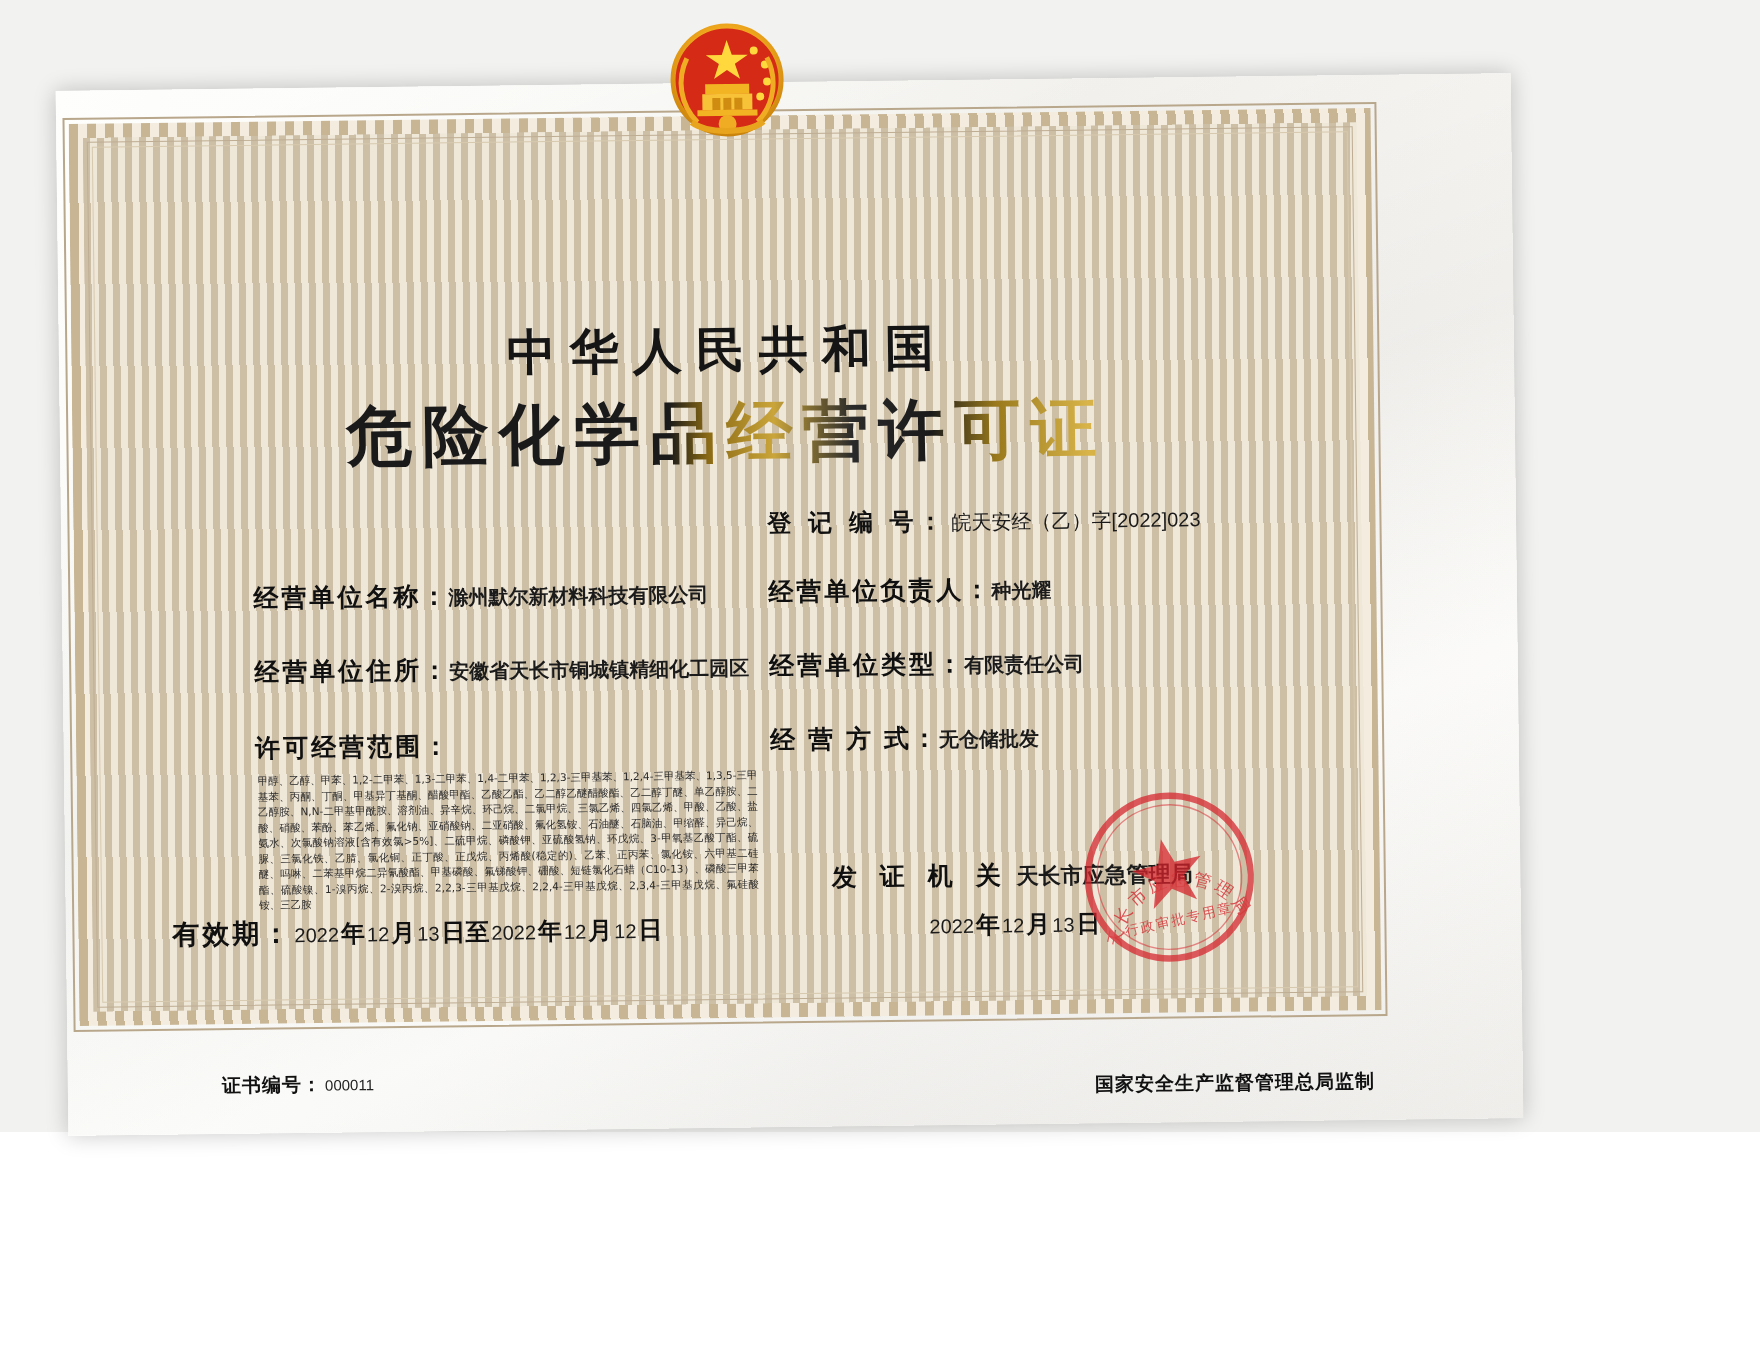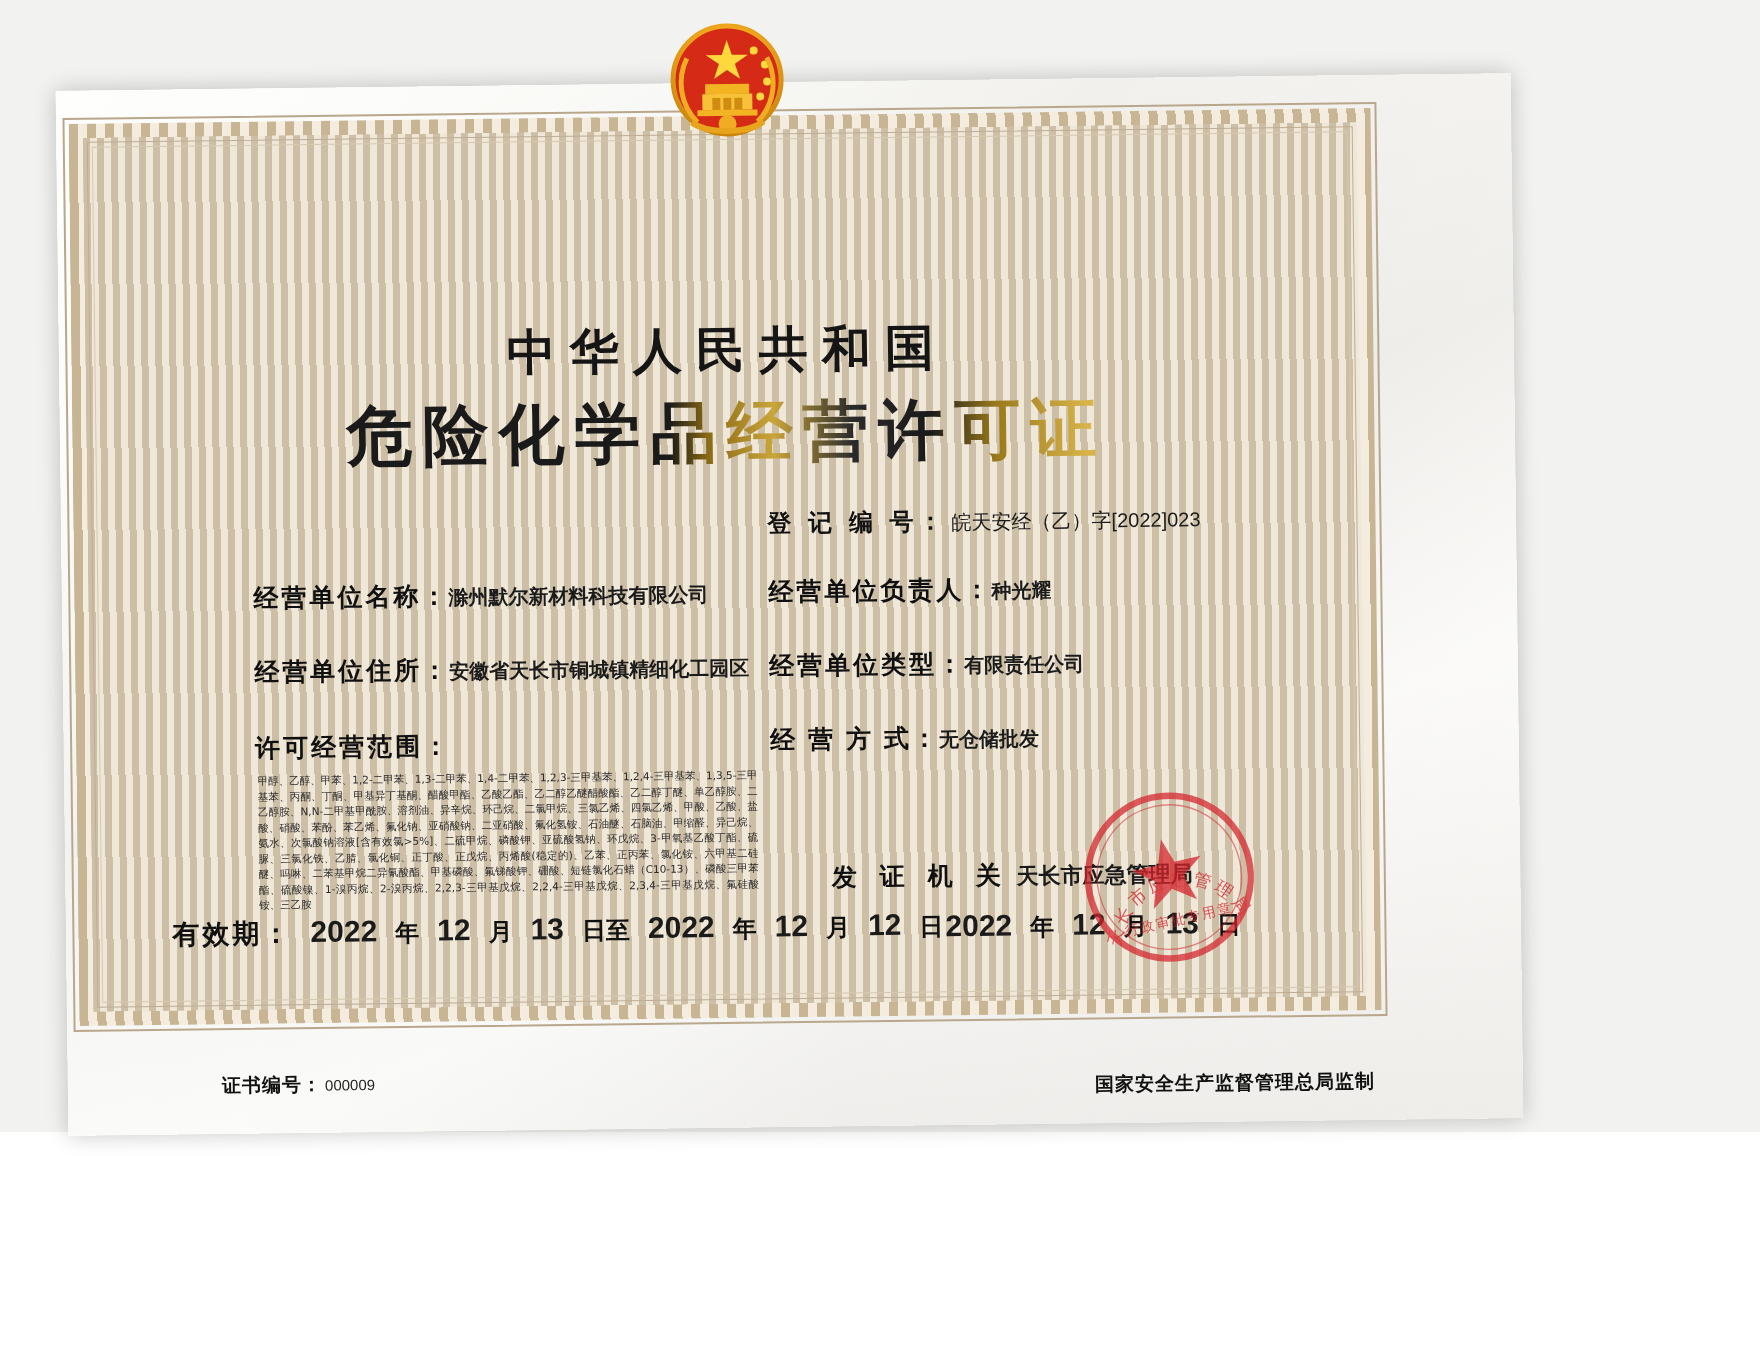--- a/index.html
+++ b/index.html
@@ -222,24 +222,24 @@
     display: flex;
     align-items: baseline;
   }
   #validity .lbl {
     font-size: 27px;
     font-weight: 700;
     letter-spacing: 3px;
     color: #101010;
   }
   .dt-num {
-    font-size: 30px;
-    font-weight: 700;
+    font-size: 20px;
+    font-weight: 400;
     color: #1b1b1b;
-    margin: 0 18px;
+    margin: 0 2px;
   }
   .dt-unit {
     font-size: 24px;
     font-weight: 700;
     color: #101010;
   }
   #issue-date {
     position: absolute;
     left: 855px;
     top: 802px;
@@ -418,17 +418,17 @@
       <text font-family="DejaVu Serif, serif" font-size="19" fill="#d5222a" opacity="0.92" letter-spacing="4">
         <textPath href="#sealArc" startOffset="8%">天长市应急管理局</textPath>
       </text>
       <text x="100" y="152" text-anchor="middle" font-family="DejaVu Serif, serif" font-size="15" fill="#d5222a" opacity="0.9" letter-spacing="2">行政审批专用章</text>
     </svg>
 
   </div>
 
   <div id="footer-left">
     <span class="lbl">证书编号：</span>
-    <span class="val">000009</span>
+    <span class="val">000011</span>
   </div>
   <div id="footer-right">国家安全生产监督管理总局监制</div>
 
 </div>
 
 </body></html>

